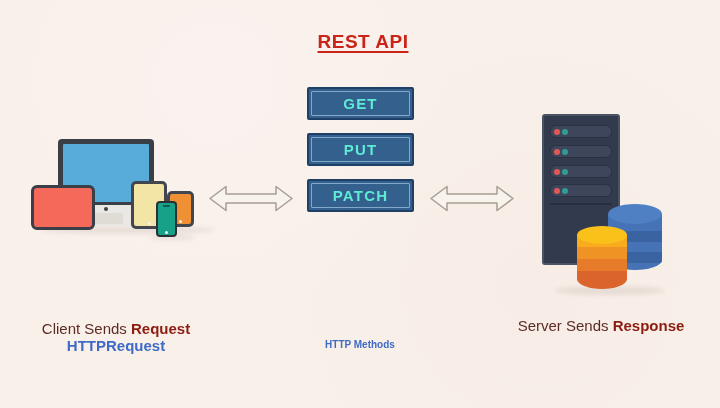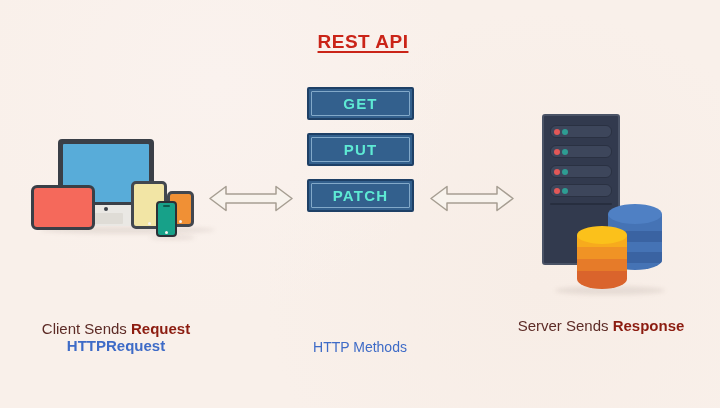--- a/index.html
+++ b/index.html
@@ -61,21 +61,21 @@
   .server-divider{position:absolute;left:6px;top:87px;width:62px;height:2px;background:#272e3f;border-radius:1px;}
   .db{position:absolute;}
   .db-blue{left:607px;top:204px;z-index:2;}
   .db-orange{left:576px;top:225px;z-index:3;}
   
   .caption{position:absolute;width:200px;text-align:center;font-size:15px;line-height:17px;color:#5d2b26;}
   .caption b{color:#8c1c10;}
   .caption .sub{color:#3e6bc7;font-weight:bold;}
   .caption-client{left:16px;top:320px;}
   .caption-server{left:501px;top:317px;}
-  .caption-methods{position:absolute;left:285px;top:339px;width:150px;text-align:center;font-size:14px;font-weight:normal;color:#3e6bc7;}
+  .caption-methods{position:absolute;left:285px;top:339px;width:150px;text-align:center;font-size:10px;font-weight:bold;color:#3e6bc7;}
 </style>
 </head>
 <body>
 
 <div class="canvas">
 
   <h1 class="title">REST API</h1>
 
   <div>
     <div class="shadow" style="left:40px;top:226px;width:175px;height:8px;"></div>

